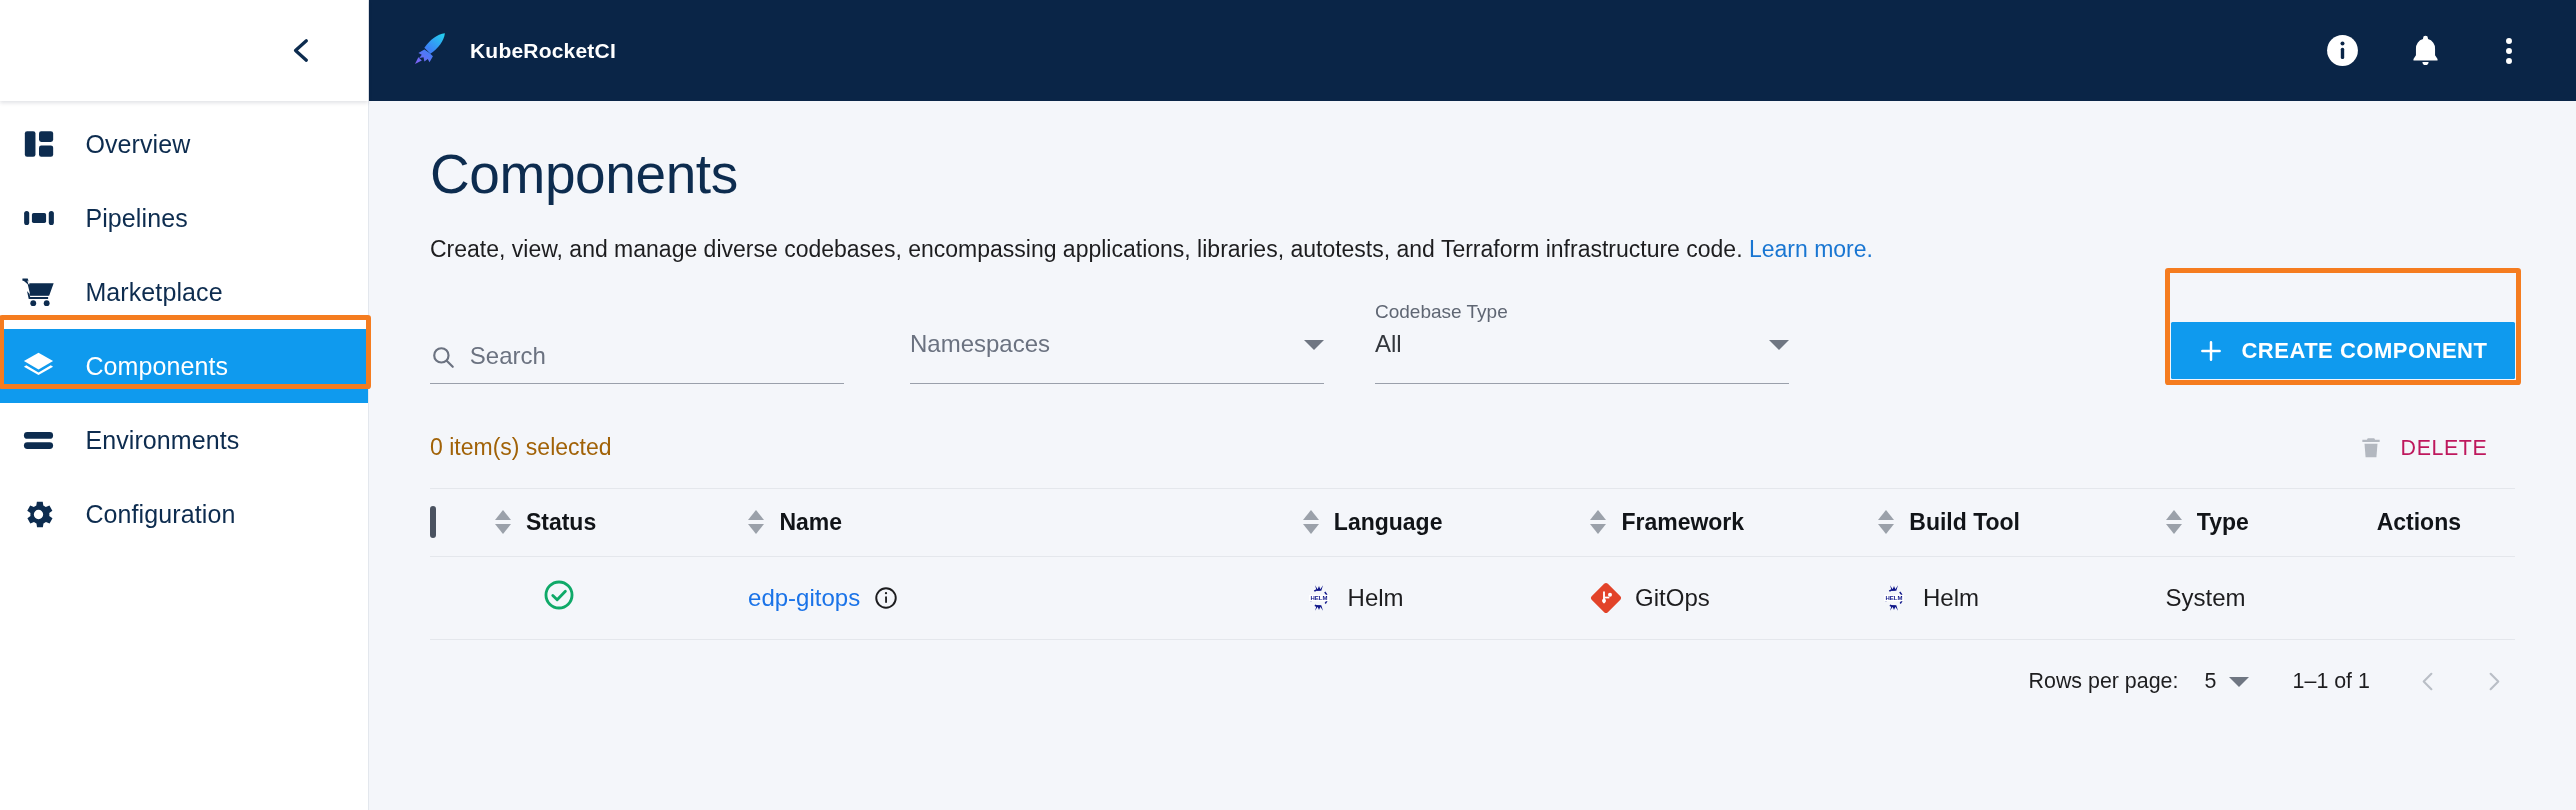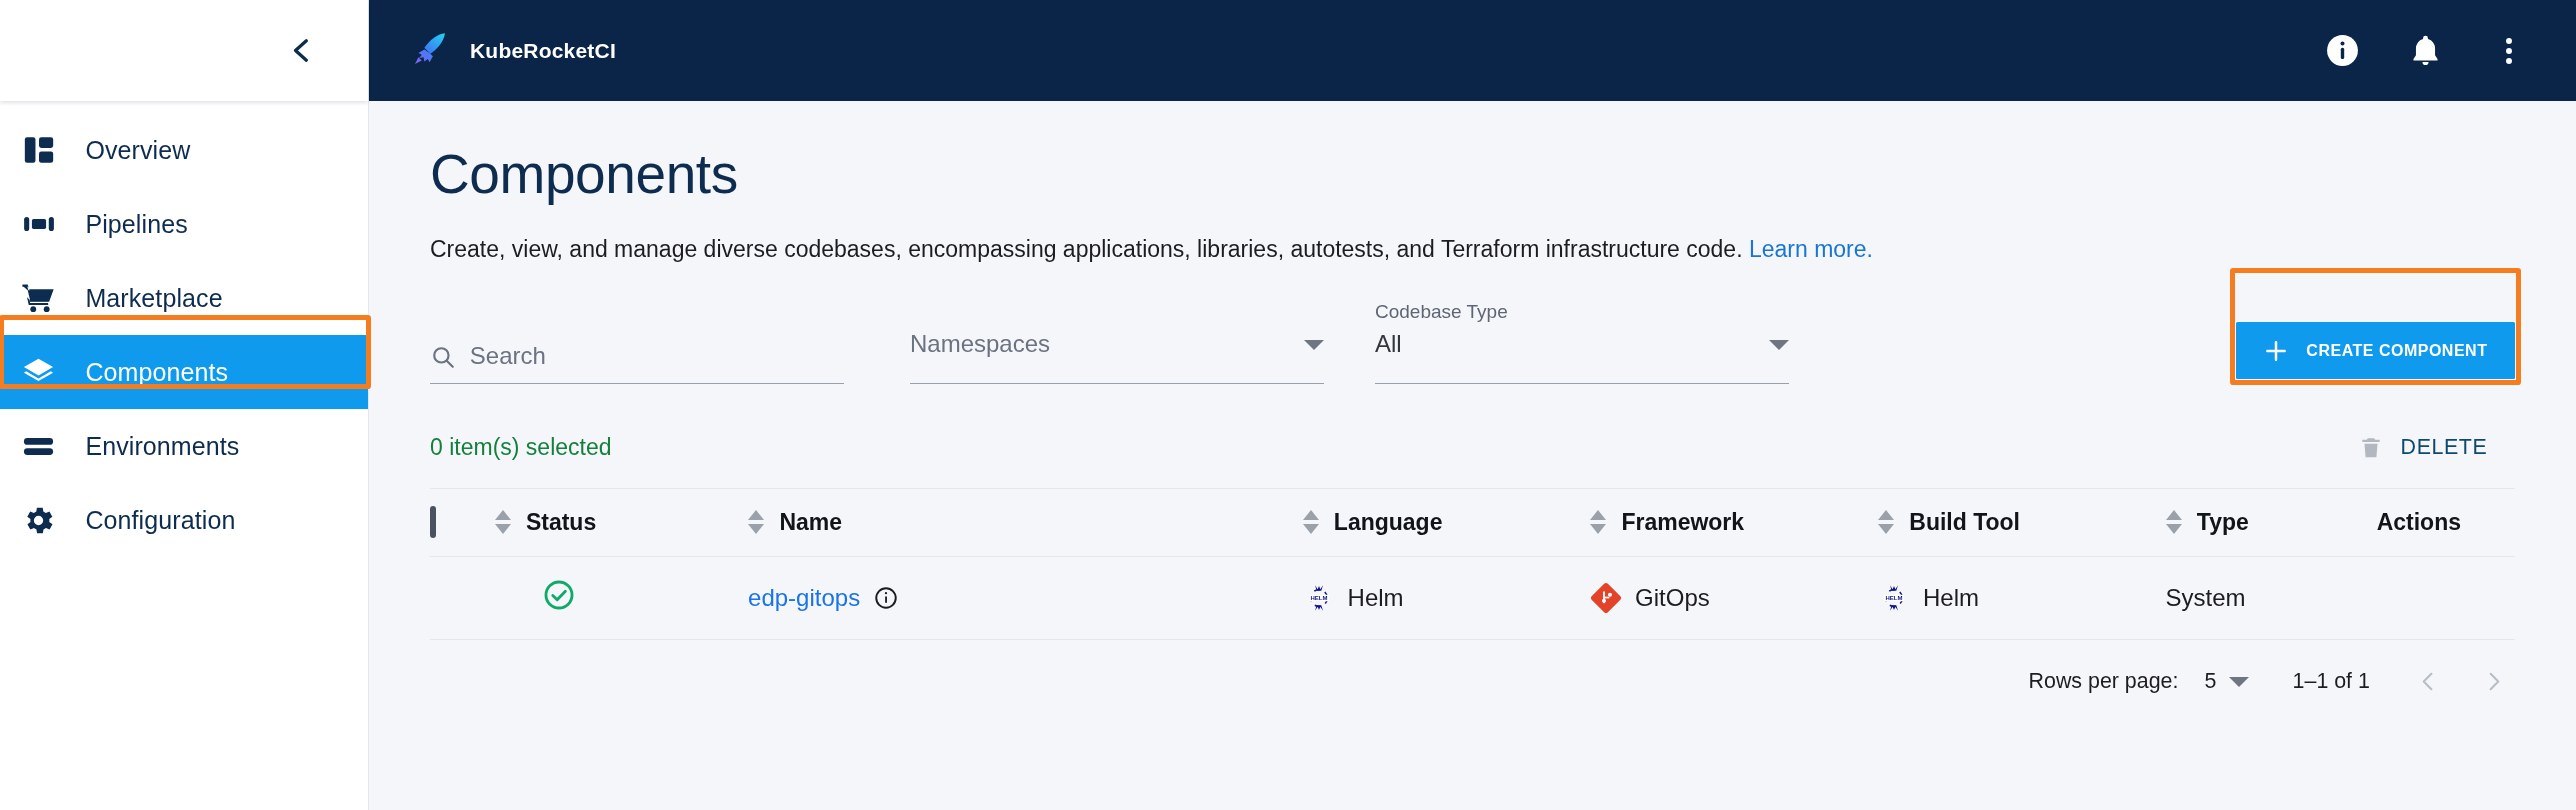--- a/index.html
+++ b/index.html
@@ -25,21 +25,21 @@
     padding-right: 43px;
     background: #fff;
     box-shadow: 0 1.5px 3.8px rgba(20,30,60,0.13);
     position: relative; z-index: 6;
   }
   .collapse-btn {
     width: 46px; height: 46px;
     display: flex; align-items: center; justify-content: center;
     cursor: pointer;
   }
-  .nav { padding-top: 12px; display:flex; flex-direction:column; }
+  .nav { padding-top: 6px; display:flex; flex-direction:column; }
   .nav-item {
     height: 74px;
     display: flex; align-items: center;
     padding-left: 21.4px;
     gap: 29px;
     cursor: pointer;
     color: #0b2a4a;
   }
   .nav-item .ico { width: 35px; height: 35px; display:flex; align-items:center; justify-content:center; flex:0 0 35px;}
   .nav-item .lbl { font-size: 25px; color: #0d2c4f; letter-spacing: 0.1px; }
@@ -91,33 +91,33 @@
   .caret { width:0;height:0;border-left:10px solid transparent;border-right:10px solid transparent;border-top:10.7px solid #6f7682; margin-bottom:7.7px;}
   .gap-a { width: 66px; }
   .gap-b { width: 51px; }
   .filters-spacer { flex:1; }
 
   .create-wrap { position:relative; padding-bottom: 4.6px; }
   .create-btn {
     background:#0f9aee; color:#fff;
     height: 57px; display:flex; align-items:center; gap:17px;
     padding: 0 27.6px; cursor:pointer;
-    font-size: 16px; font-weight:700; letter-spacing:0.5px;
+    font-size: 22px; font-weight:700; letter-spacing:0.5px;
     border-radius:1.5px;
     margin-top:48px;
   }
   .create-outline {
     position:absolute; left:-6.1px; top:-6.1px; right:-6.1px; bottom:-1.5px;
     border:5.4px solid #f57c1f; border-radius:3.1px; pointer-events:none;
   }
 
   .selbar { margin-top: 41px; display:flex; align-items:center; height: 46px;}
-  .selbar .sel-text { font-size: 23px; color:#15803d; }
+  .selbar .sel-text { font-size: 23px; color:#a16207; }
   .selbar .sp { flex:1; }
-  .delete-btn { display:flex; align-items:center; gap:17px; color:#0c4a6e; font-size:21.4px; font-weight:500; letter-spacing:0.6px; cursor:default; padding-right:27.6px;}
+  .delete-btn { display:flex; align-items:flex-end; gap:17px; color:#be185d; font-size:21.4px; font-weight:500; letter-spacing:0.6px; cursor:default; padding-right:27.6px;}
 
   .table { margin-top: 17px; width: 100%; border-collapse: collapse; }
   .table thead tr { border-top: 1.5px solid #e4e7ec; border-bottom: 1.5px solid #e4e7ec; }
   .table th {
     text-align:left; font-size: 23px; color:#111418; font-weight:700;
     padding: 20px 0; white-space:nowrap;
   }
   .th-inner { display:flex; align-items:center; gap: 15.3px; }
   .sorter { display:flex; flex-direction:column; gap:3.8px; }
   .sorter i { display:block; width:0;height:0; border-left:8.4px solid transparent; border-right:8.4px solid transparent; }

